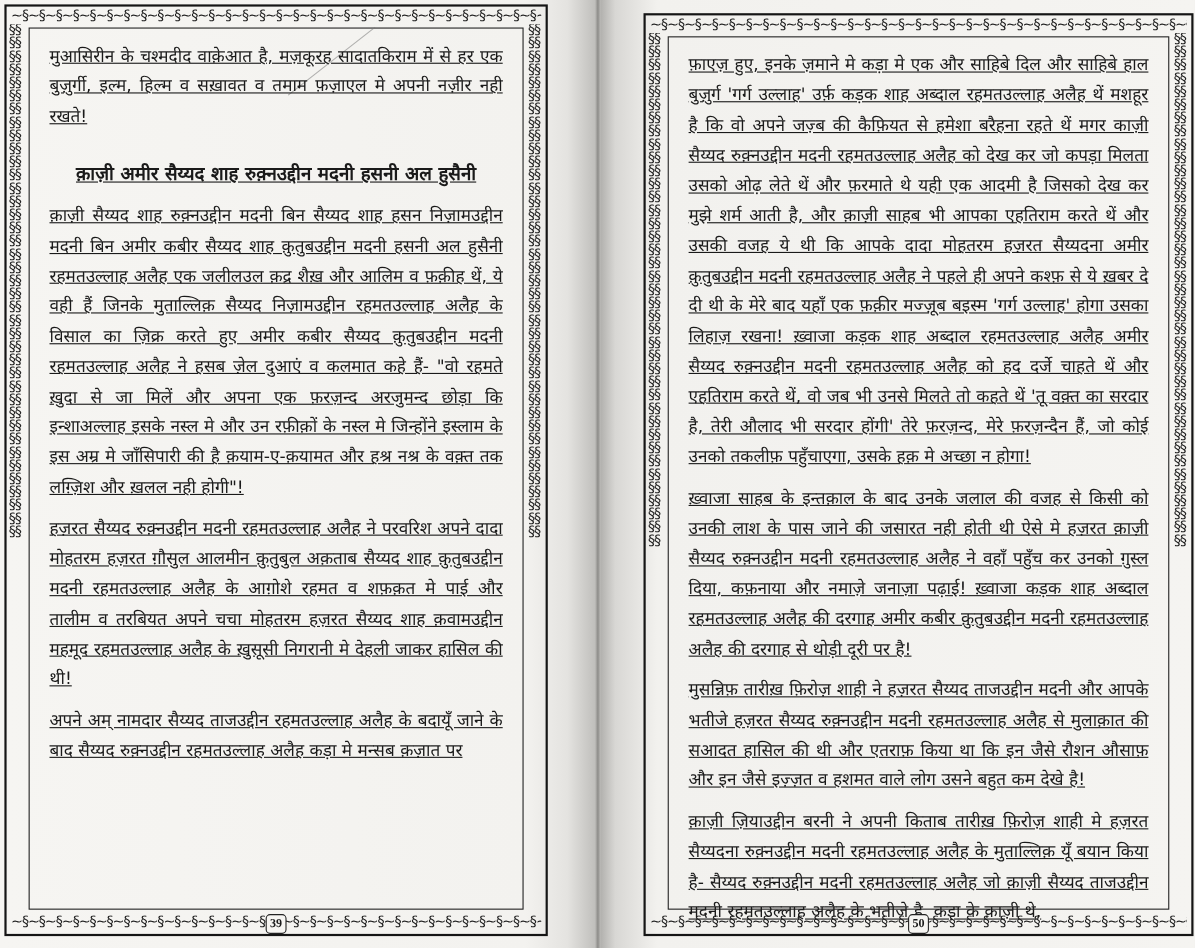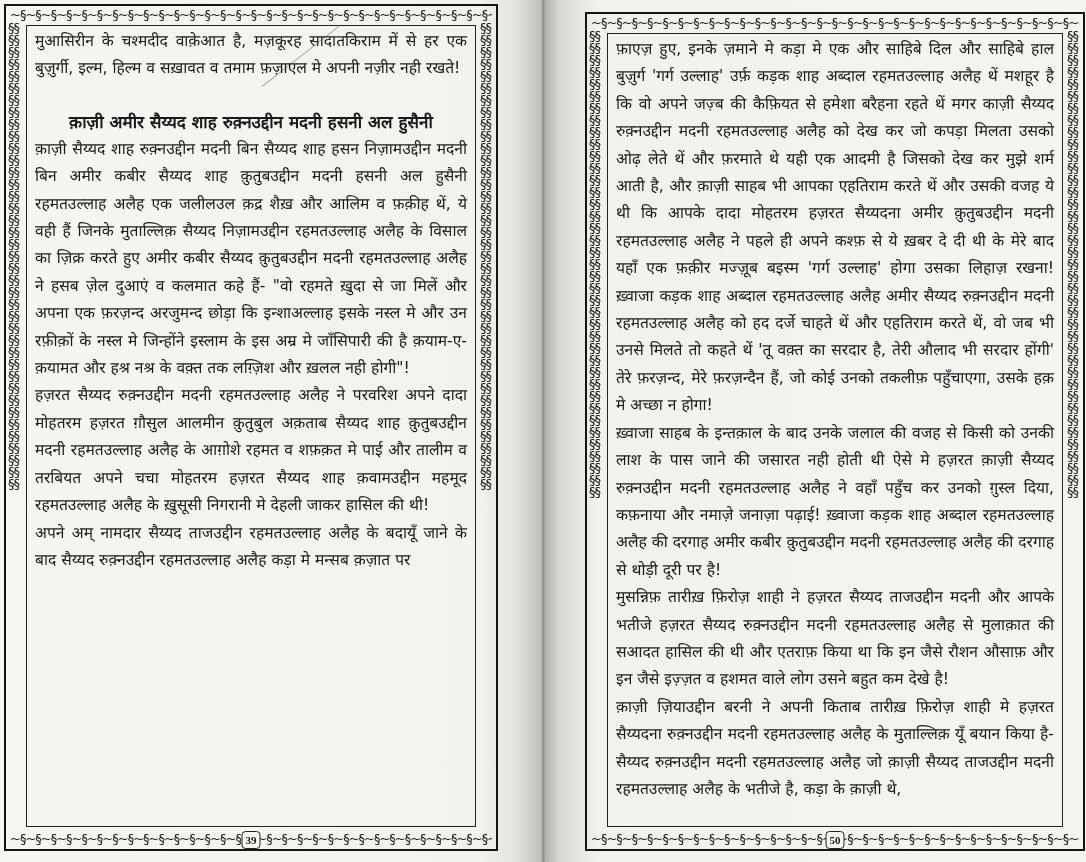--- a/index.html
+++ b/index.html
@@ -48,21 +48,21 @@
     font-family: Liberation Serif, serif; font-size: 11px; font-weight: bold;
     padding: 1px 3px; line-height: 14px; z-index: 3;
   }
 
   .text {
     position: absolute; left: 8px; right: 8px; top: 2px;
     font-family: "DejaVu Sans", sans-serif;
     font-size: 15.6px; line-height: 27.4px;
     text-align: justify;
   }
-  .text p { margin: 0; }
+  .text p { margin: 10px; text-decoration: underline; }
   .text .heading { text-align: center; font-weight: bold; font-size: 17px; line-height: 27px; }
   .text .heading.gap { margin-top: 26px; }
   .text .subhead { text-align: center; font-weight: bold; font-size: 17px; line-height: 27px; }
 
   .stroke {
     position: absolute; left: 235px; top: 60px; width: 100px; height: 1px;
     background: #777; transform: rotate(-38deg); transform-origin: left; opacity: 0.55;
   }
   .spine { position: absolute; left: 541px; top: 0; bottom: 0; width: 5px; background: linear-gradient(90deg,#bdbcb9,#8d8c89,#bcbbb8); }
 </style>

